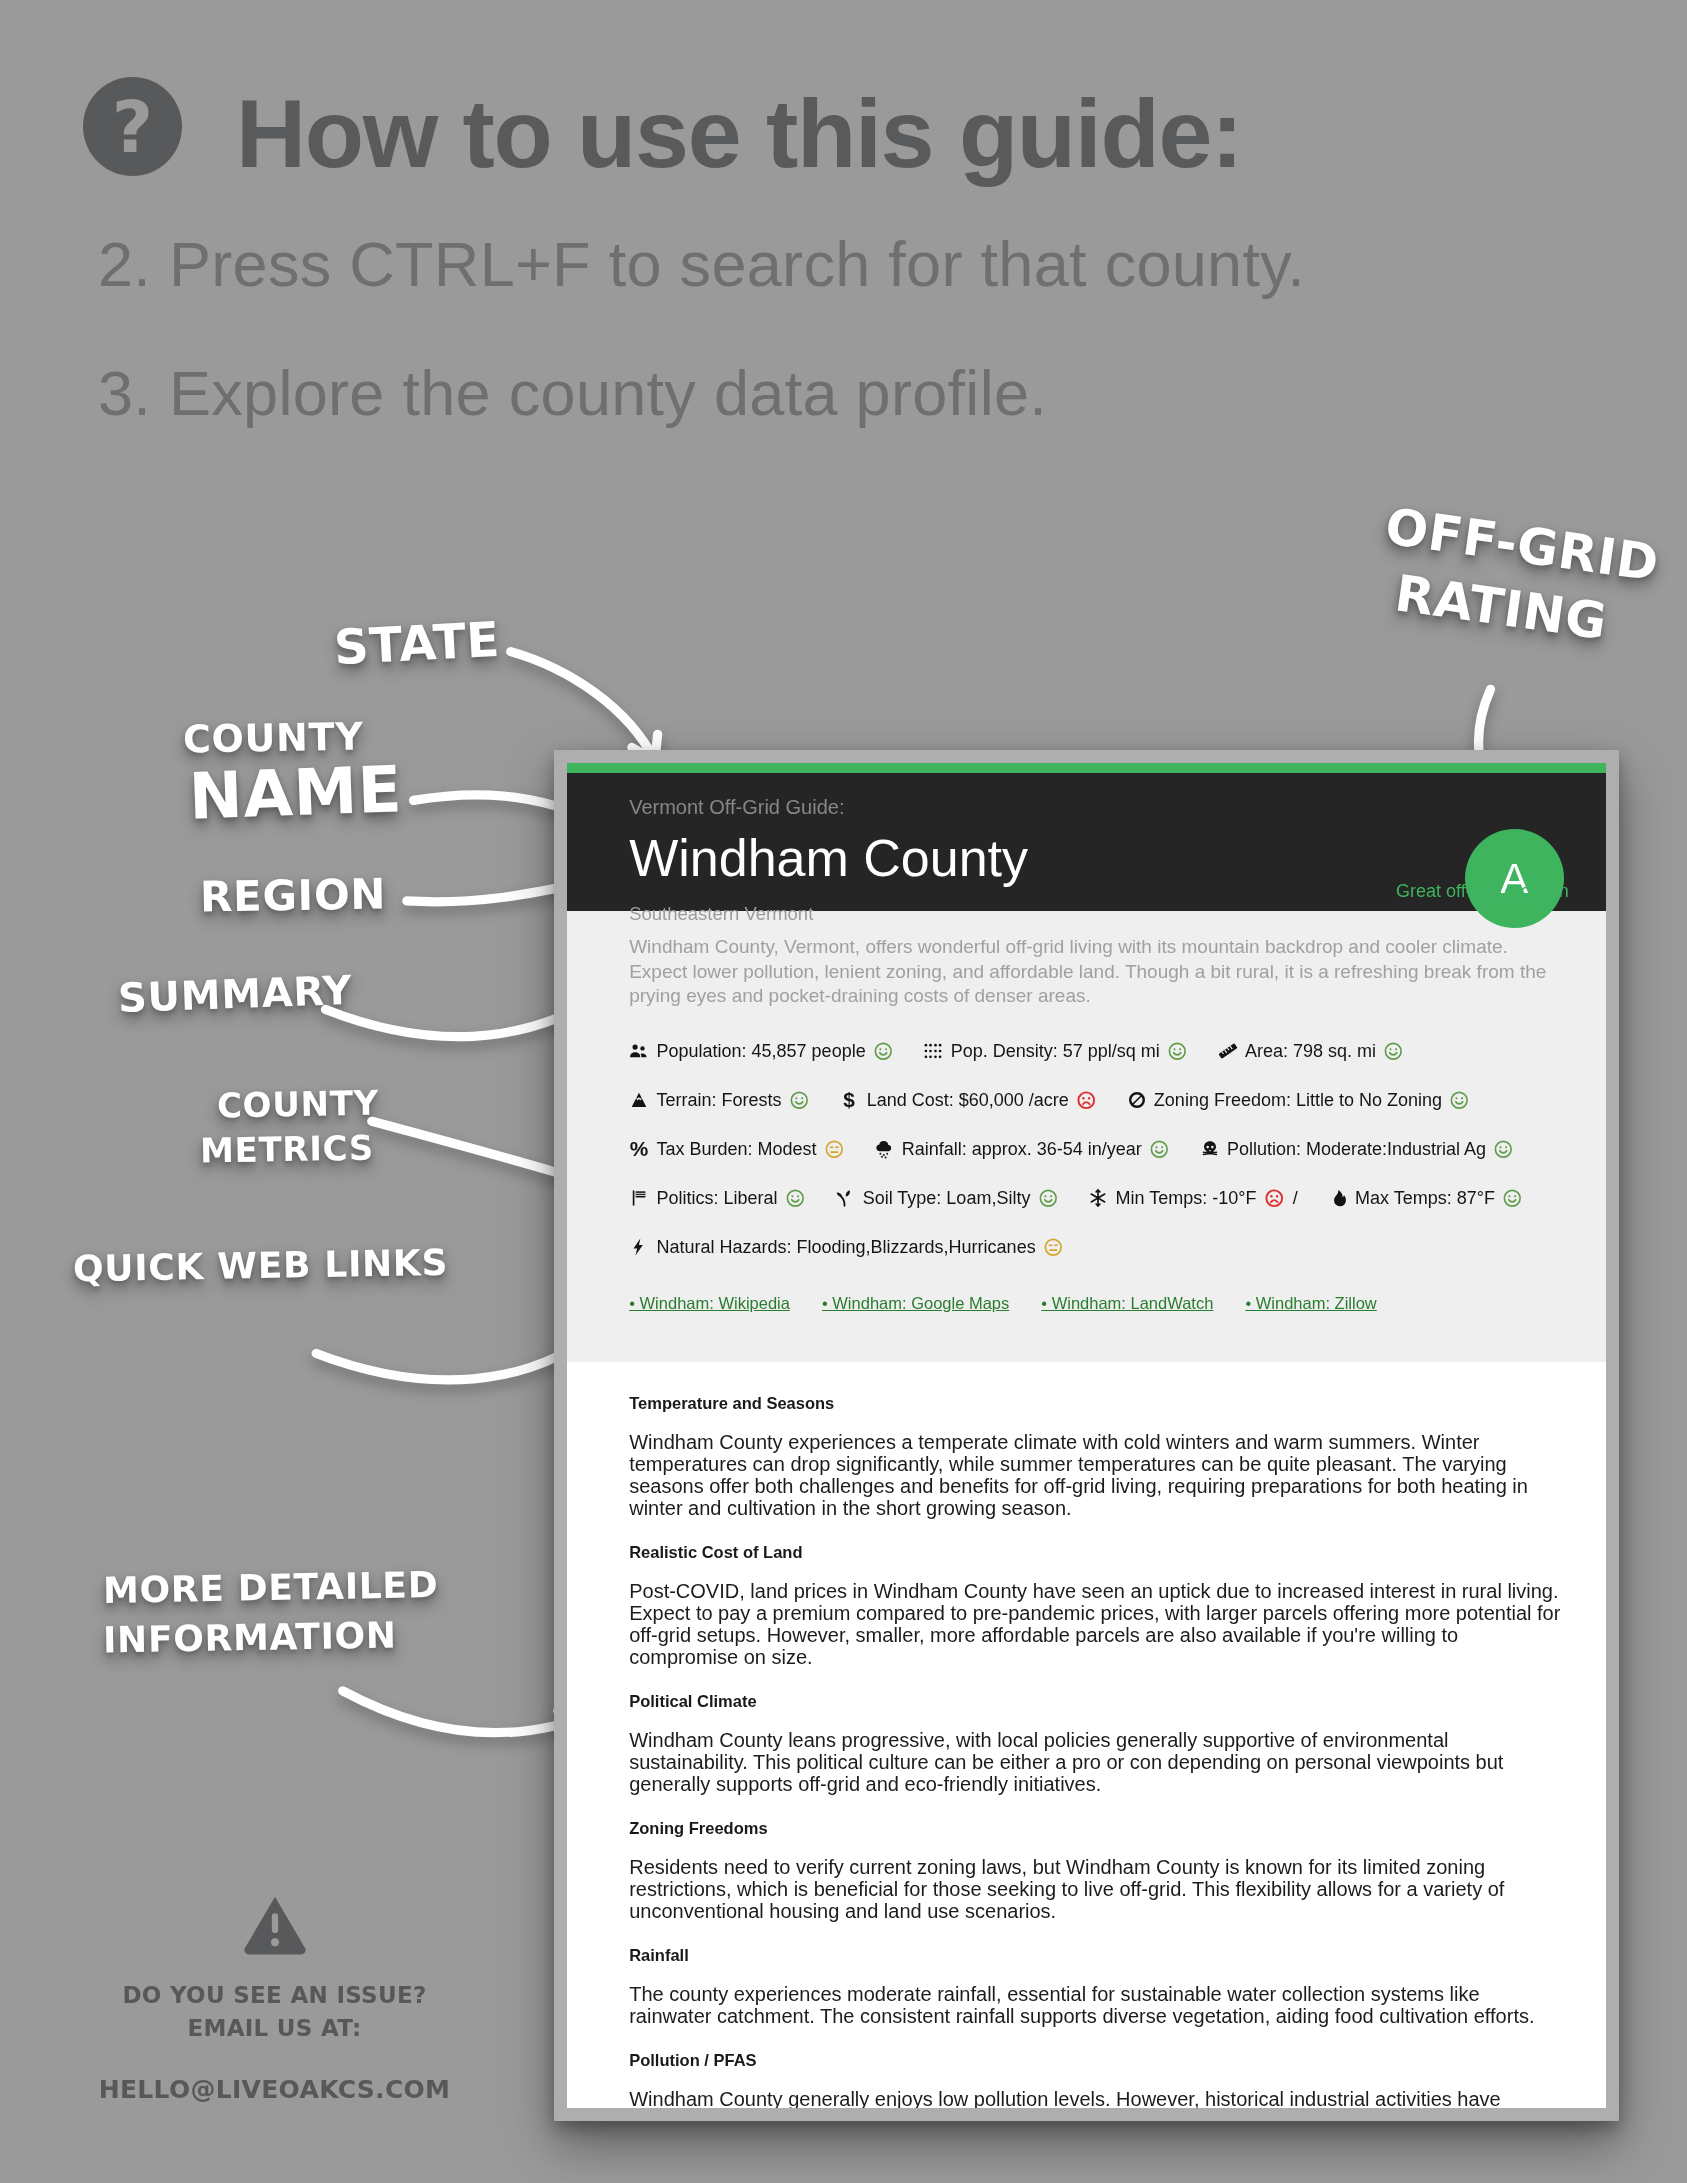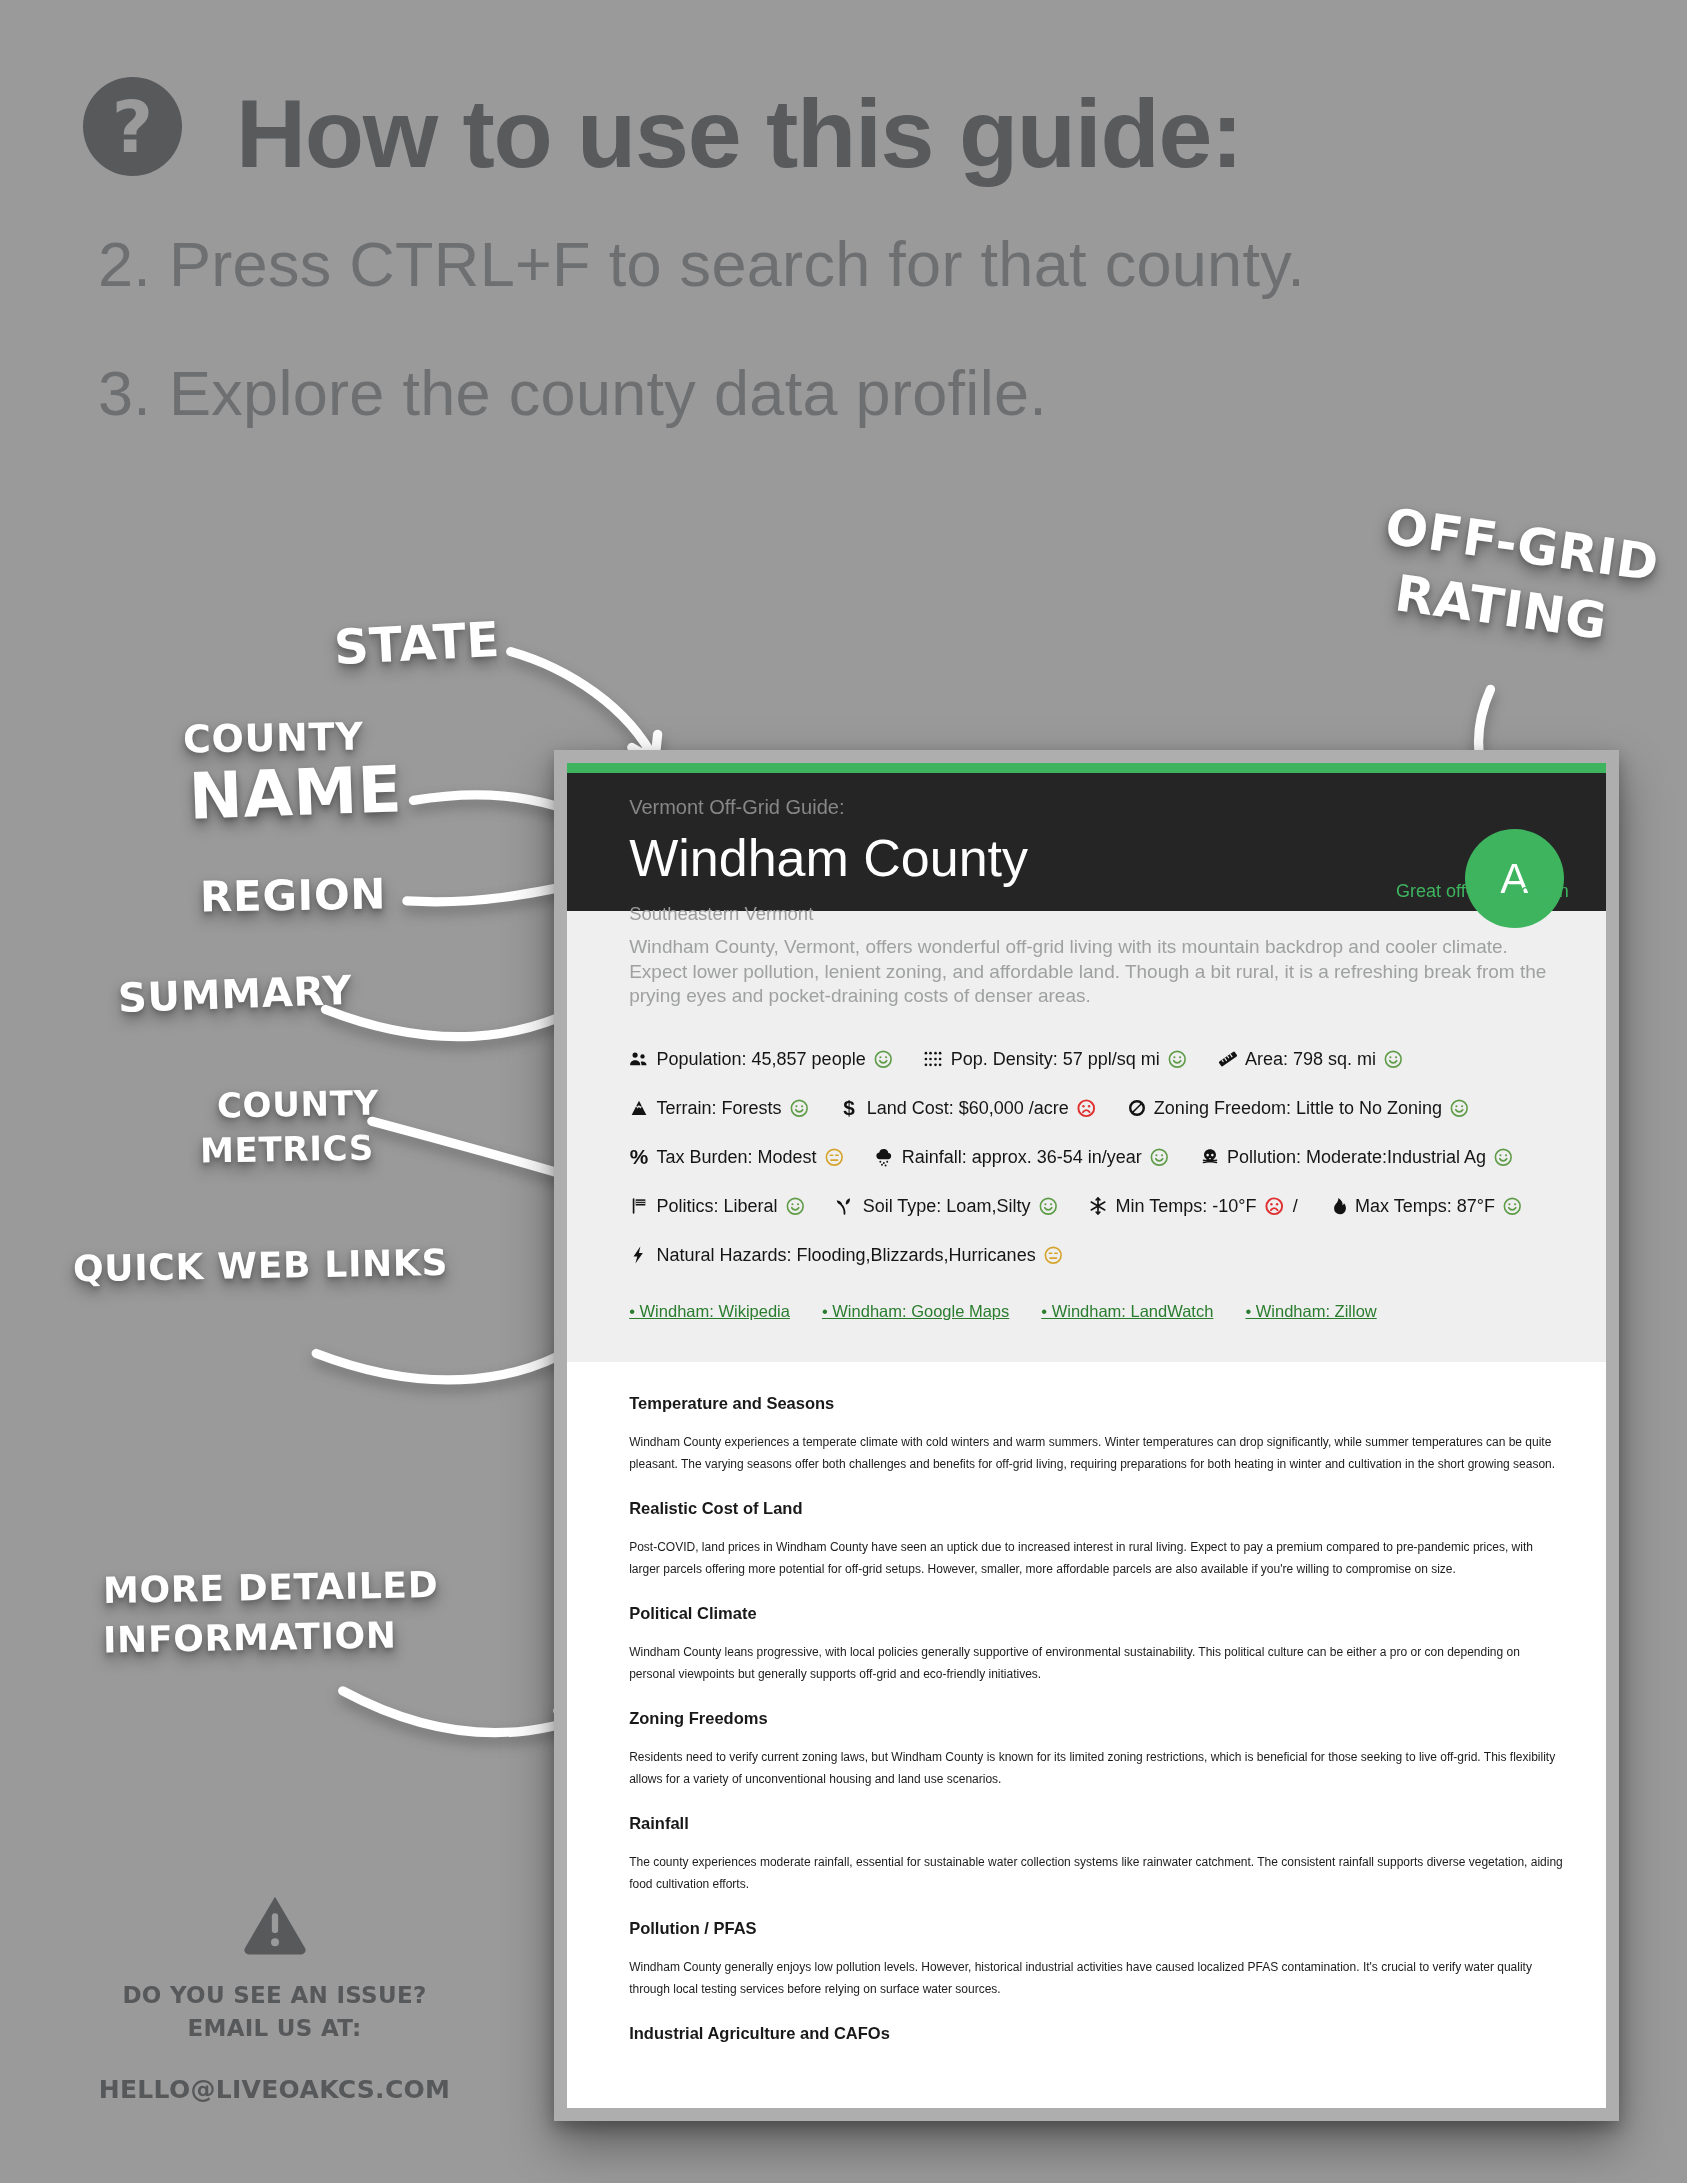--- a/index.html
+++ b/index.html
@@ -61,34 +61,34 @@
     position:absolute; right:42px; top:56px; width:99px; height:99px; border-radius:50%;
     background:var(--accent); display:flex; align-items:center; justify-content:center;
     color:#fff; font-size:42px;
   }
   .rating-caption{position:absolute; right:37px; bottom:9.3px; color:var(--accent); font-size:18px;}
   .summary-band{
     flex:none; height:451px; background:#efefef; box-sizing:border-box;
     padding:24px 41px 0 62px;
   }
   .summary-text{color:#9fa0a0; font-size:19px; line-height:24.5px; max-width:946px; margin:0;}
-  #metric-rows{margin-top:40px; display:flex; flex-direction:column; gap:28px;}
+  #metric-rows{margin-top:32px; display:flex; flex-direction:column; gap:28px;}
   .metric-row{display:flex; gap:30px; align-items:center; font-size:18px; color:#151515; white-space:nowrap;}
   .metric{display:inline-flex; gap:7.3px; align-items:center;}
   .metric .ic{display:inline-flex; color:#131313;}
   .metric .face{display:inline-flex;}
   .msep{font-size:18px; color:#131313; margin-left:1.3px;}
   .mood-good{color:#5f9c48;}
   .mood-bad{color:#e03030;}
   .mood-neutral{color:#d5a42c;}
   #link-row{margin-top:36px; display:flex; gap:32px; white-space:nowrap;}
   .wlink{color:var(--link); font-size:16.5px; text-decoration:underline; cursor:pointer;}
   .card-body{flex:1; background:#ffffff; padding:32px 41px 0 62px; box-sizing:border-box;}
   .sec-heading{font-size:16.5px; font-weight:bold; color:#191919; margin:0 0 18px 0;}
-  .sec-body{font-size:12px; line-height:22px; color:#1c1c1c; margin:0 0 24px 0; max-width:959px;}
+  .sec-body{font-size:20px; line-height:22px; color:#1c1c1c; margin:0 0 24px 0; max-width:959px;}
   
   #issue{position:absolute; left:96px; top:1891px; width:357px; text-align:center; color:#57585a;}
   #issue .warn{margin-bottom:20px;}
   .issue-line{
     font-family:"DejaVu Sans", sans-serif; font-weight:700;
     font-size:23px; line-height:33px; letter-spacing:0.3px;
   }
   .issue-email{
     font-family:"DejaVu Sans", sans-serif; font-weight:700;
     font-size:25px; margin-top:30px; letter-spacing:0.3px;

